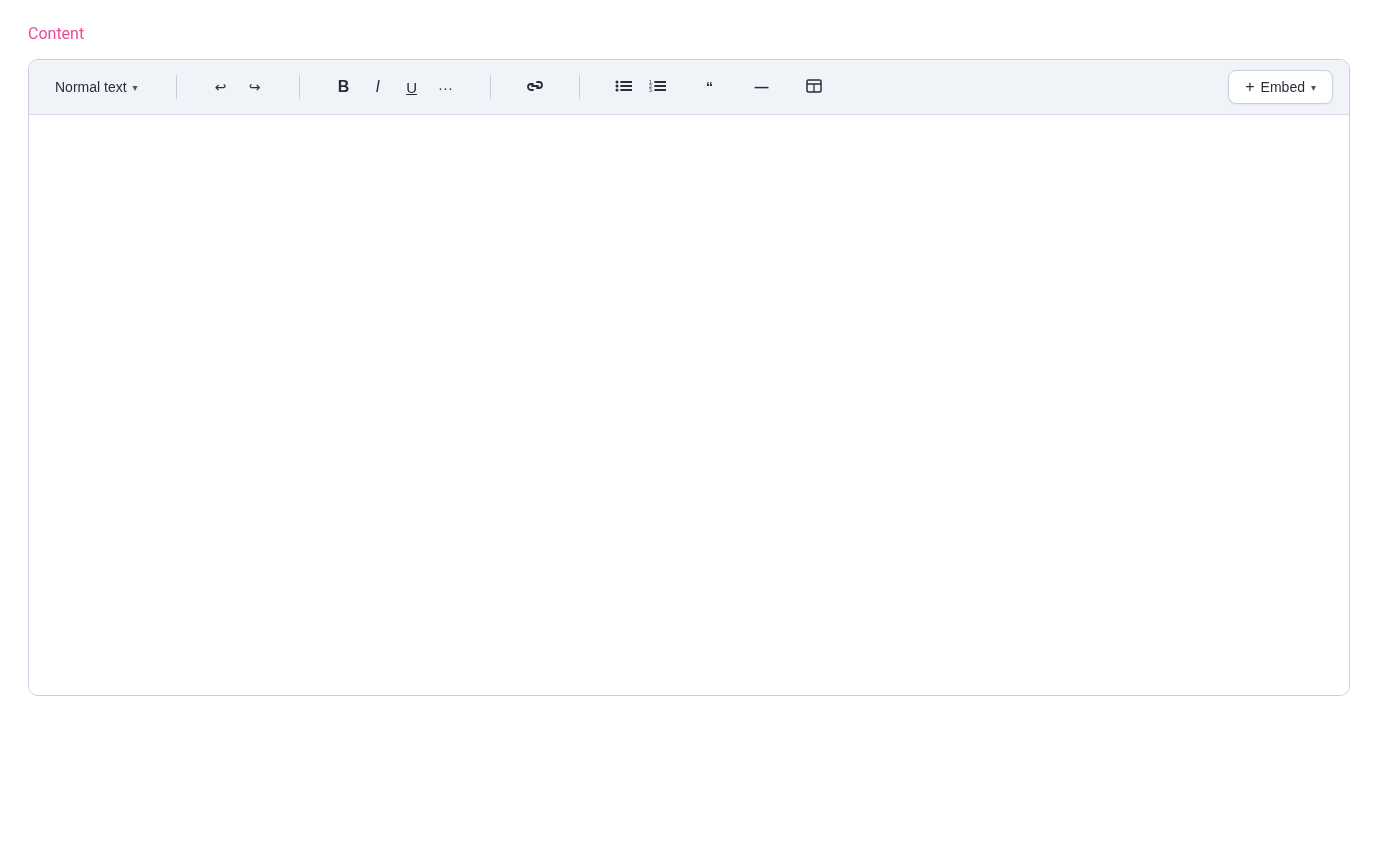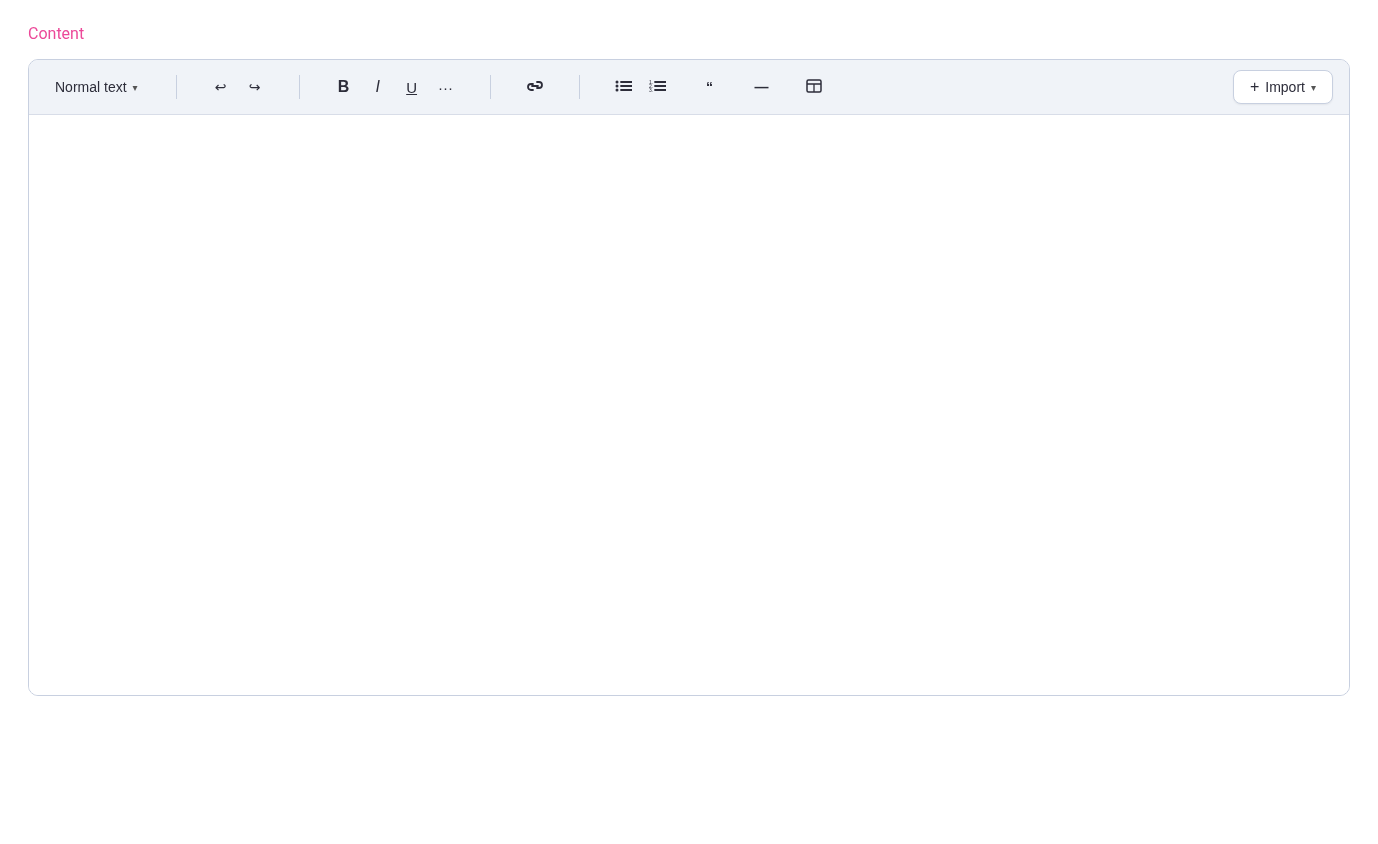--- a/index.html
+++ b/index.html
@@ -283,21 +283,21 @@
             <line x1="1" y1="5" x2="15" y2="5" stroke="#2d2d3a" stroke-width="1.3"></line>
             <line x1="8" y1="5" x2="8" y2="13" stroke="#2d2d3a" stroke-width="1.3"></line>
           </svg>
         </span>
       </button>
 
       <div class="toolbar-spacer"></div>
 
       <button class="embed-button">
         <span class="embed-plus">+</span>
-        <span>Import</span>
+        <span>Embed</span>
         <span class="embed-chevron">▾</span>
       </button>
 
     </div>
 
     <div class="editor-content" contenteditable="true" style="">
     </div>
 
   </div>
 

